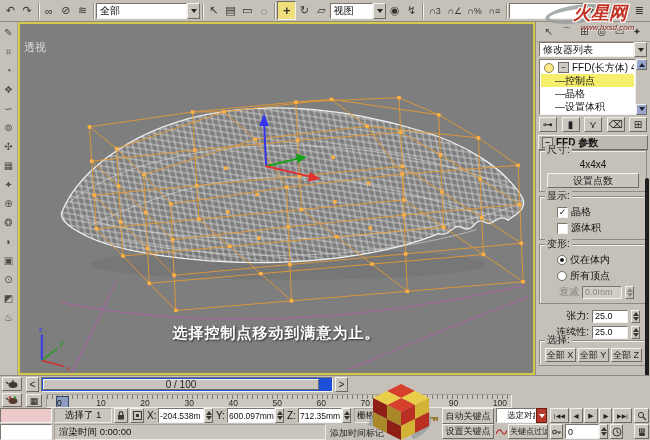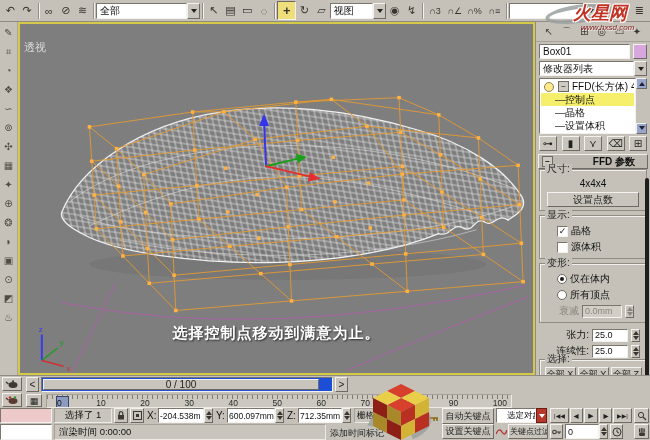--- a/index.html
+++ b/index.html
@@ -340,24 +340,20 @@
 
   <div id="cp">
     <div class="tabs">
       <span class="ic">↖</span>
       <span class="ic">⌒</span>
       <span class="ic">⊞</span>
       <span class="ic">◎</span>
       <span class="ic">▭</span>
       <span class="ic">✦</span>
     </div>
-    <div style="display:flex;gap:3px;margin:2px 3px">
-      <span class="well" style="flex:1;height:15px;padding-left:3px">Box01</span>
-      <span style="width:14px;height:15px;background:#d9a7e0;border:1px solid;border-color:#f4f2ee #6f6b64 #6f6b64 #f4f2ee;box-sizing:border-box"></span>
-    </div>
     <div style="display:flex;margin:0 3px 2px">
       <span class="well" style="flex:1;height:15px;padding-left:3px">修改器列表</span>
       <span class="btn dab" style="height:15px">
           <i class="da"></i>
         </span>
     </div>
     <div style="display:flex;margin:0 3px">
       <div class="well" style="flex:1;height:56px;display:block;padding:1px">
         <div class="stackrow">
           <span class="bulb"></span>
@@ -388,21 +384,21 @@
     </div>
     <div style="display:flex;gap:2px;margin:2px 3px;justify-content:space-between">
       <span class="btn" style="width:18px;height:15px">⊶</span>
       <span class="btn" style="width:18px;height:15px">▮</span>
       <span class="btn" style="width:18px;height:15px">⋎</span>
       <span class="btn" style="width:18px;height:15px">⌫</span>
       <span class="btn" style="width:18px;height:15px">⊞</span>
     </div>
     <div class="rollhdr">
       <span class="minibox">−</span>
-      <span style="flex:1;text-align:right;margin-right:12px">FFD 参数</span>
+      <span style="flex:1;text-align:left;margin-right:12px">FFD 参数</span>
     </div>
 
     <div class="grp">
       <span class="lg">尺寸:</span>
       <div style="text-align:center;font-size:10px;color:#111;margin:1px 0 3px">4x4x4</div>
       <div class="btn" style="height:15px;margin:0 4px">设置点数</div>
     </div>
 
     <div class="grp">
       <span class="lg">显示:</span>

